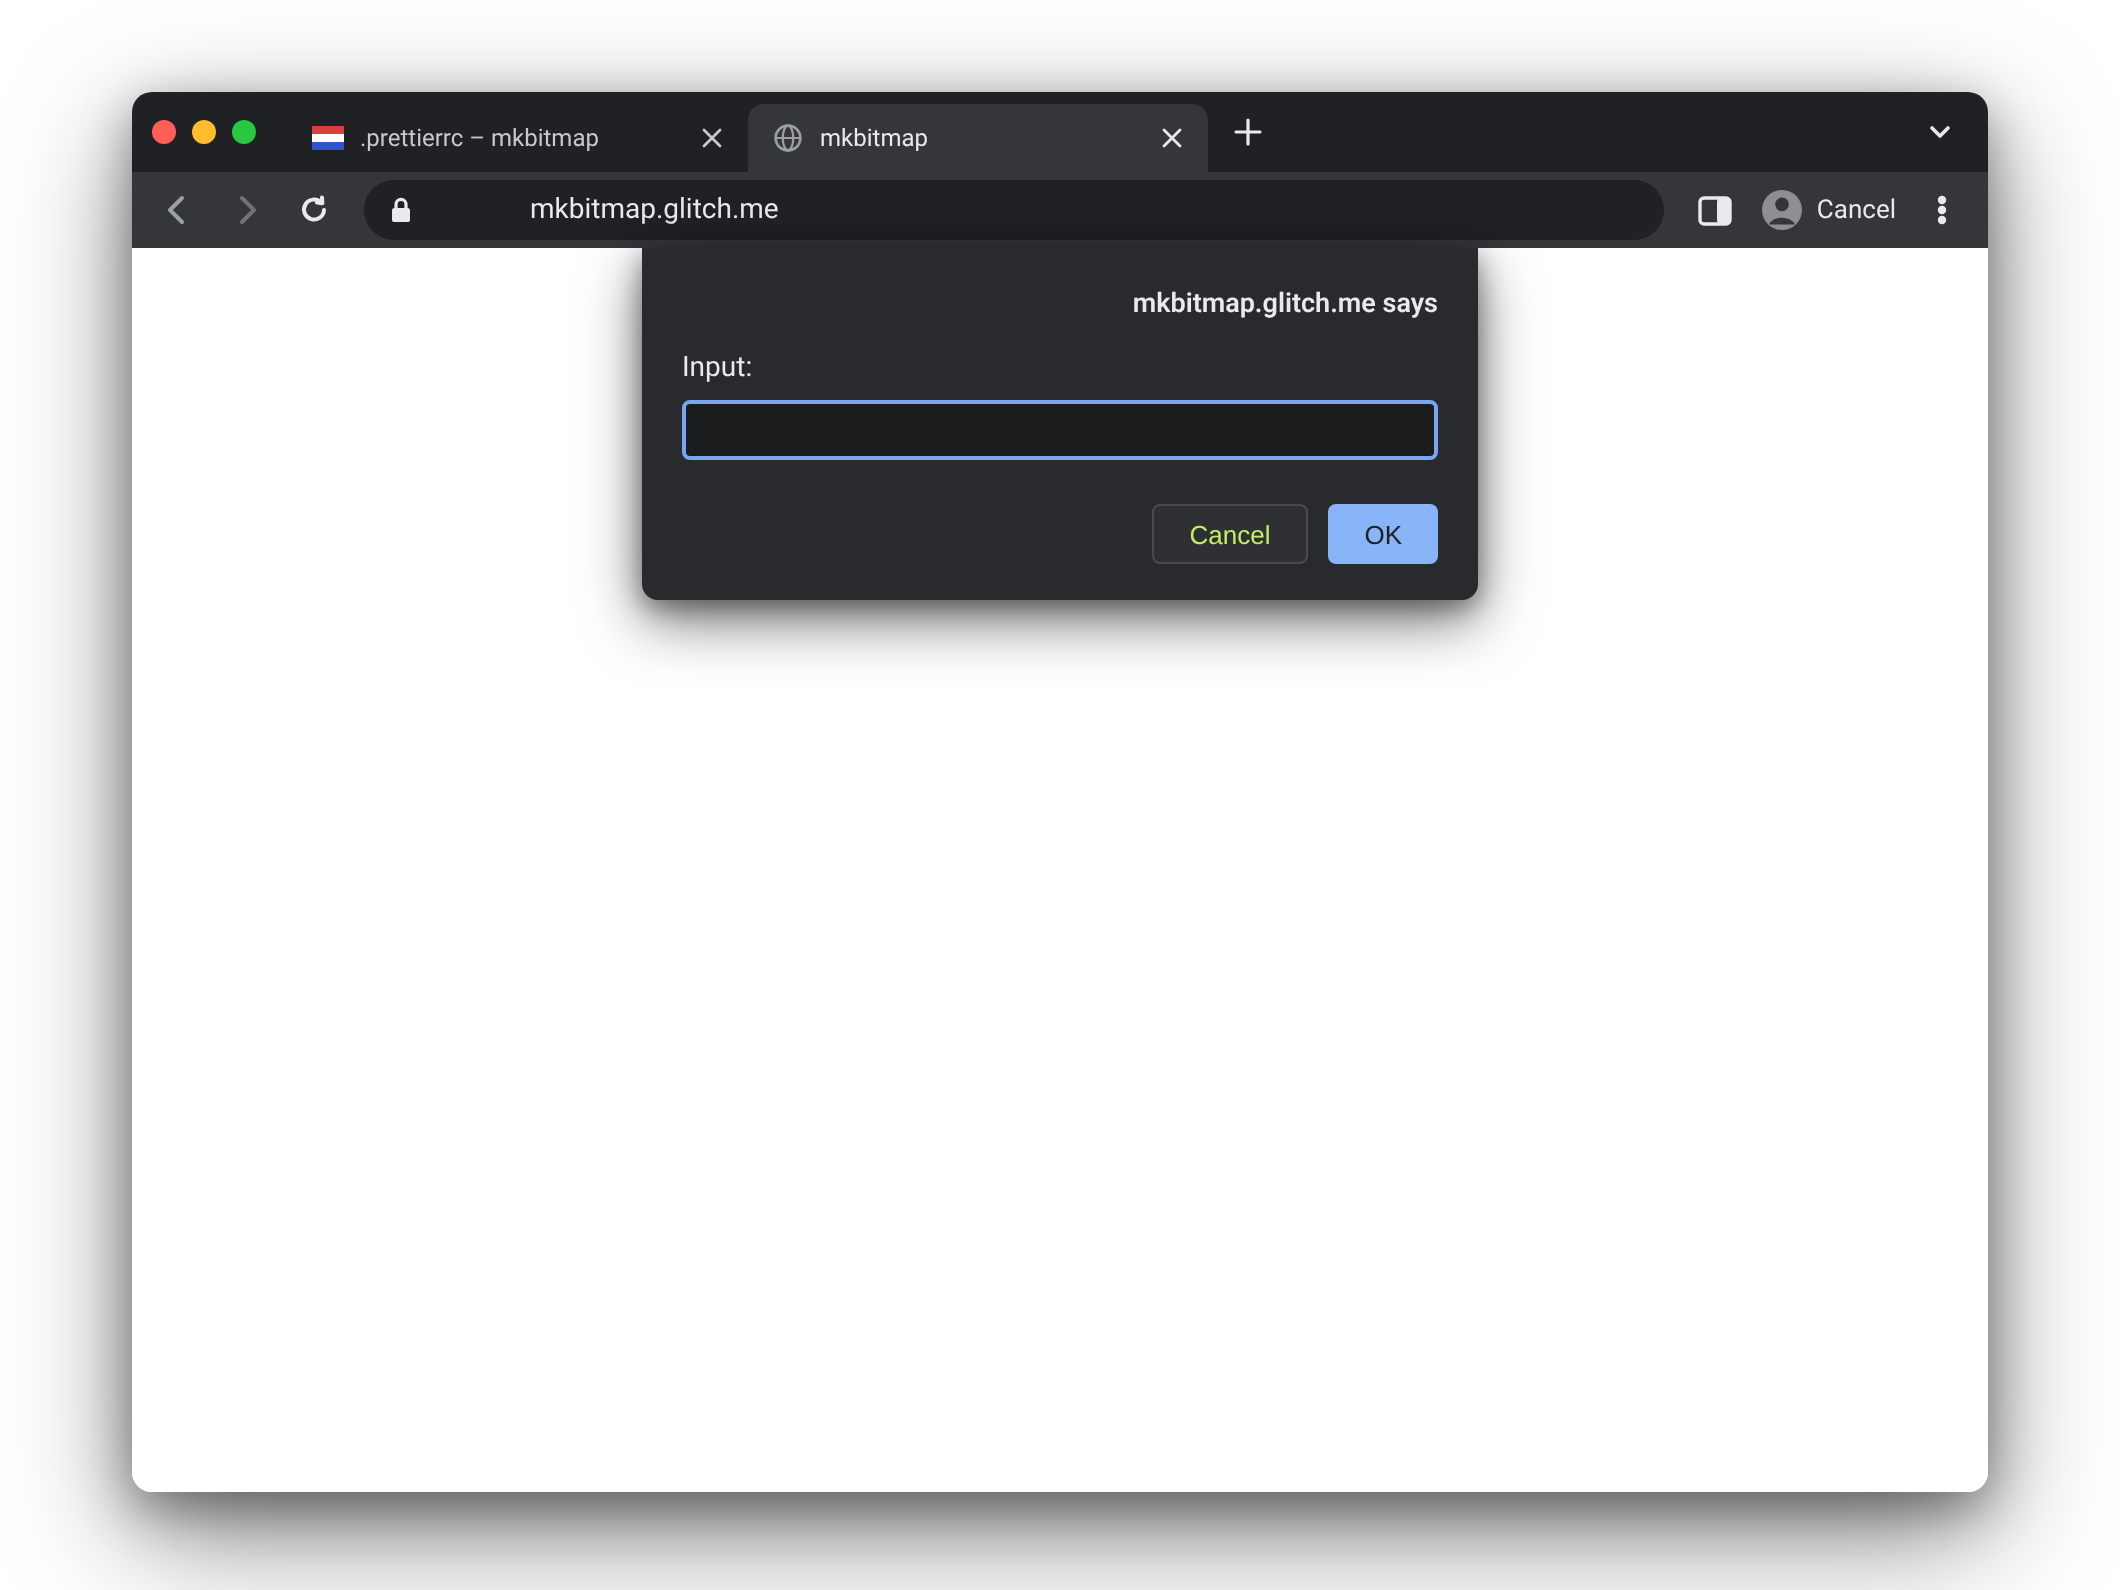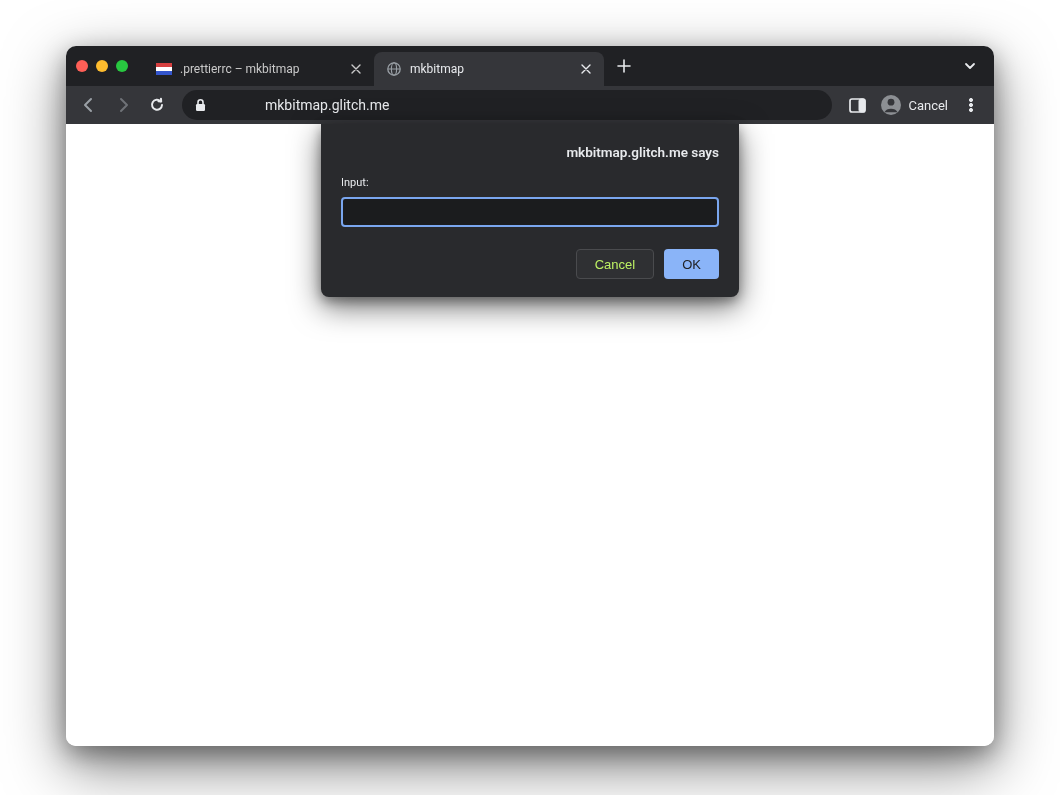--- a/index.html
+++ b/index.html
@@ -198,21 +198,21 @@
       padding: 20px 20px 18px 20px;
       color: #e8eaed;
     }
     .dialog-title {
       font-size: 13.5px;
       font-weight: 600;
       margin-bottom: 16px;
       text-align: right;
     }
     .dialog-label {
-      font-size: 11px;
+      font-size: 14px;
       margin-bottom: 8px;
       display: block;
     }
     .dialog-input {
       width: 100%;
       height: 30px;
       background: #1b1c1e;
       border: 2px solid #7aa6ef;
       border-radius: 4px;
       outline: none;

